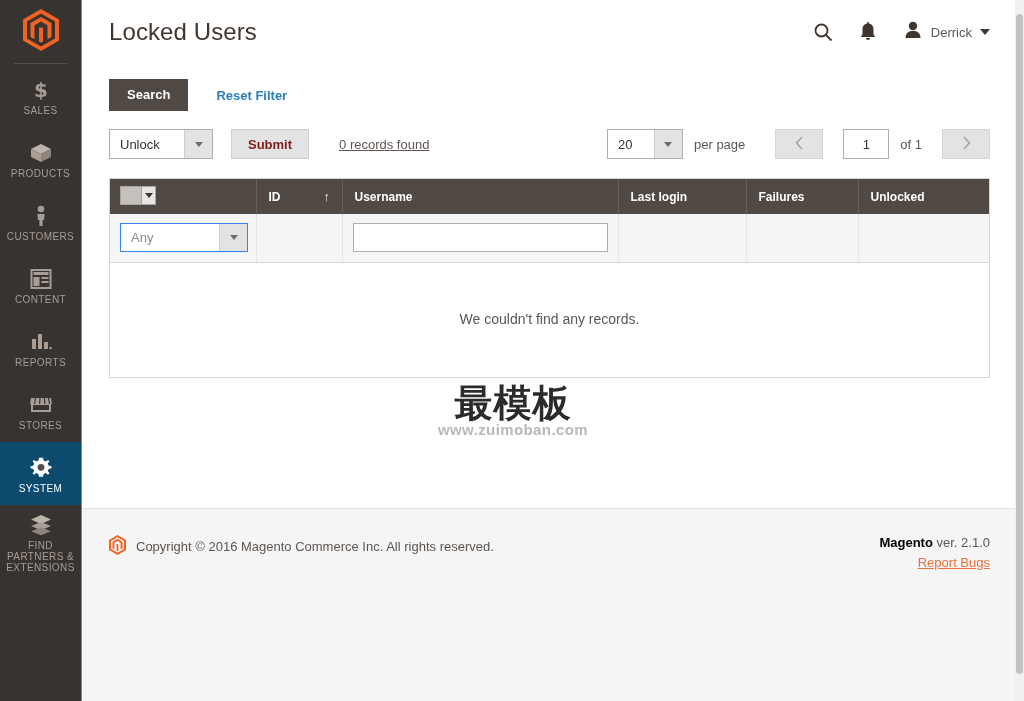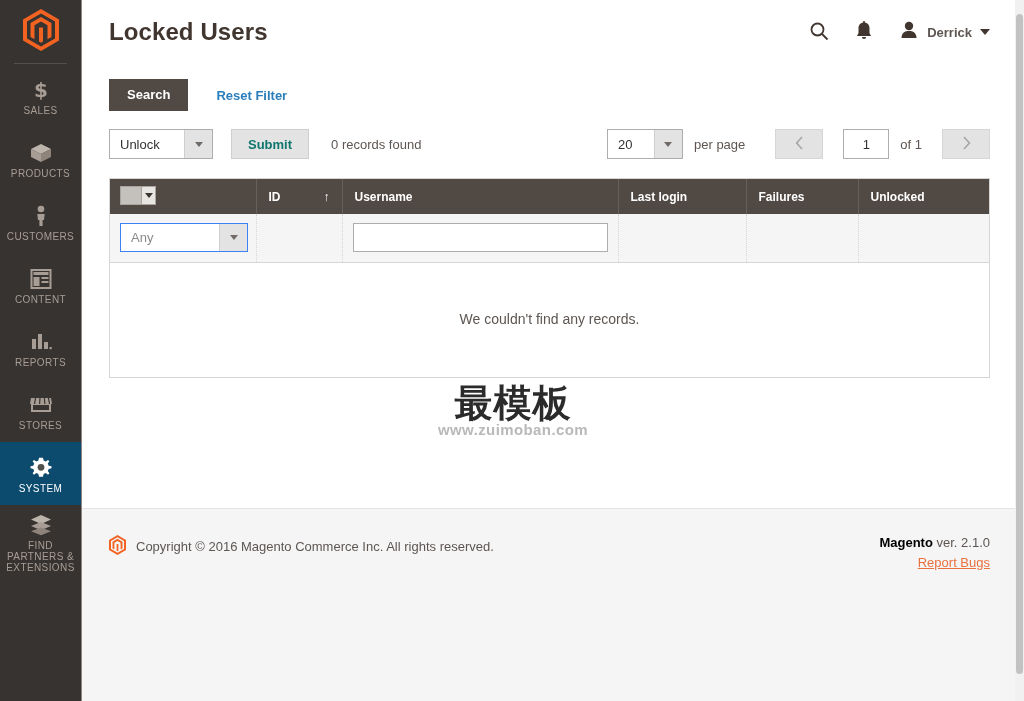--- a/index.html
+++ b/index.html
@@ -92,30 +92,29 @@
     height: 64px;
     flex: 0 0 64px;
     display: flex;
     align-items: center;
     padding: 0 34px 0 27px;
     background: #ffffff;
   }
   .page-title {
     font-size: 24px;
     color: #41362f;
-    font-weight: bold;
+    font-weight: normal;
     margin: 0;
     flex: 1 1 auto;
     letter-spacing: 0.1px;
   }
   .top-actions {
     display: flex;
-    align-items: flex-start;
+    align-items: center;
     gap: 26px;
-    font-weight: bold;
   }
   .icon-btn {
     background: none;
     border: none;
     cursor: pointer;
     padding: 0;
     line-height: 0;
     color: #41362f;
   }
   .account {
@@ -209,33 +208,34 @@
     width: 0; height: 0;
     border-left: 4px solid transparent;
     border-right: 4px solid transparent;
     border-top: 5px solid #706b67;
     display: block;
   }
   .unlock-select .sel-text { width: 74px; }
   .btn-submit {
     background: #e3e3e3;
     border: 1px solid #cfcfcf;
-    color: #0f766e;
+    color: #7f1d1d;
     font-size: 13px;
     font-weight: bold;
     padding: 0 16px;
     height: 30px;
     margin-left: 18px;
     cursor: pointer;
     font-family: inherit;
   }
   .records-found {
     font-size: 13px;
     color: #5d5652;
-    margin-left: 22px;
+    margin-left: 30px;
+    text-decoration: underline;
   }
 
   .pager {
     margin-left: auto;
     display: flex;
     align-items: center;
     height: 30px;
   }
   .perpage-select .sel-text { width: 46px; }
   .perpage-label {

